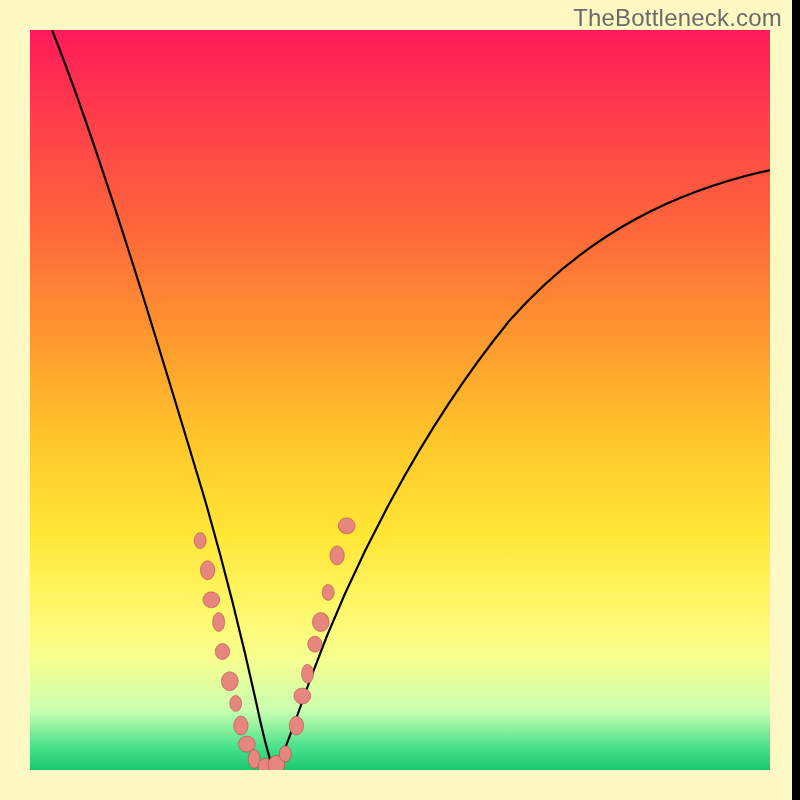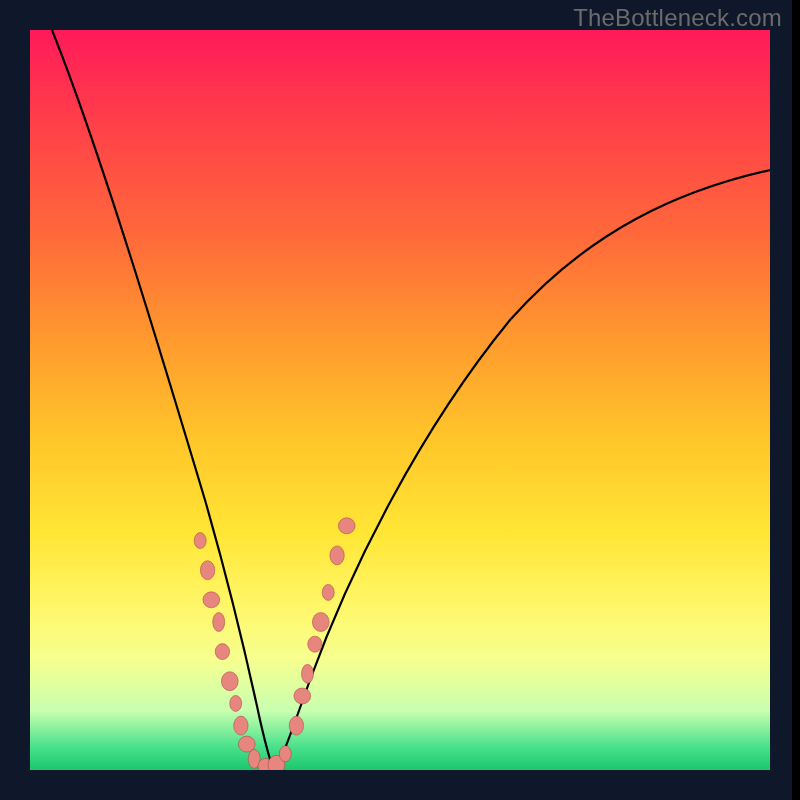--- a/index.html
+++ b/index.html
@@ -8,21 +8,21 @@
     width: 800px;
     height: 800px;
     overflow: hidden;
     background: #000;
     font-family: Arial, Helvetica, sans-serif;
   }
   .frame {
     position: relative;
     width: 792px;
     height: 800px;
-    background: #0f172a;
+    background: #fef9c3;
   }
   .plot {
     position: absolute;
     left: 30px;
     top: 30px;
     width: 740px;
     height: 740px;
     background: linear-gradient(
       to bottom,
       #ff1a5a 0%,

